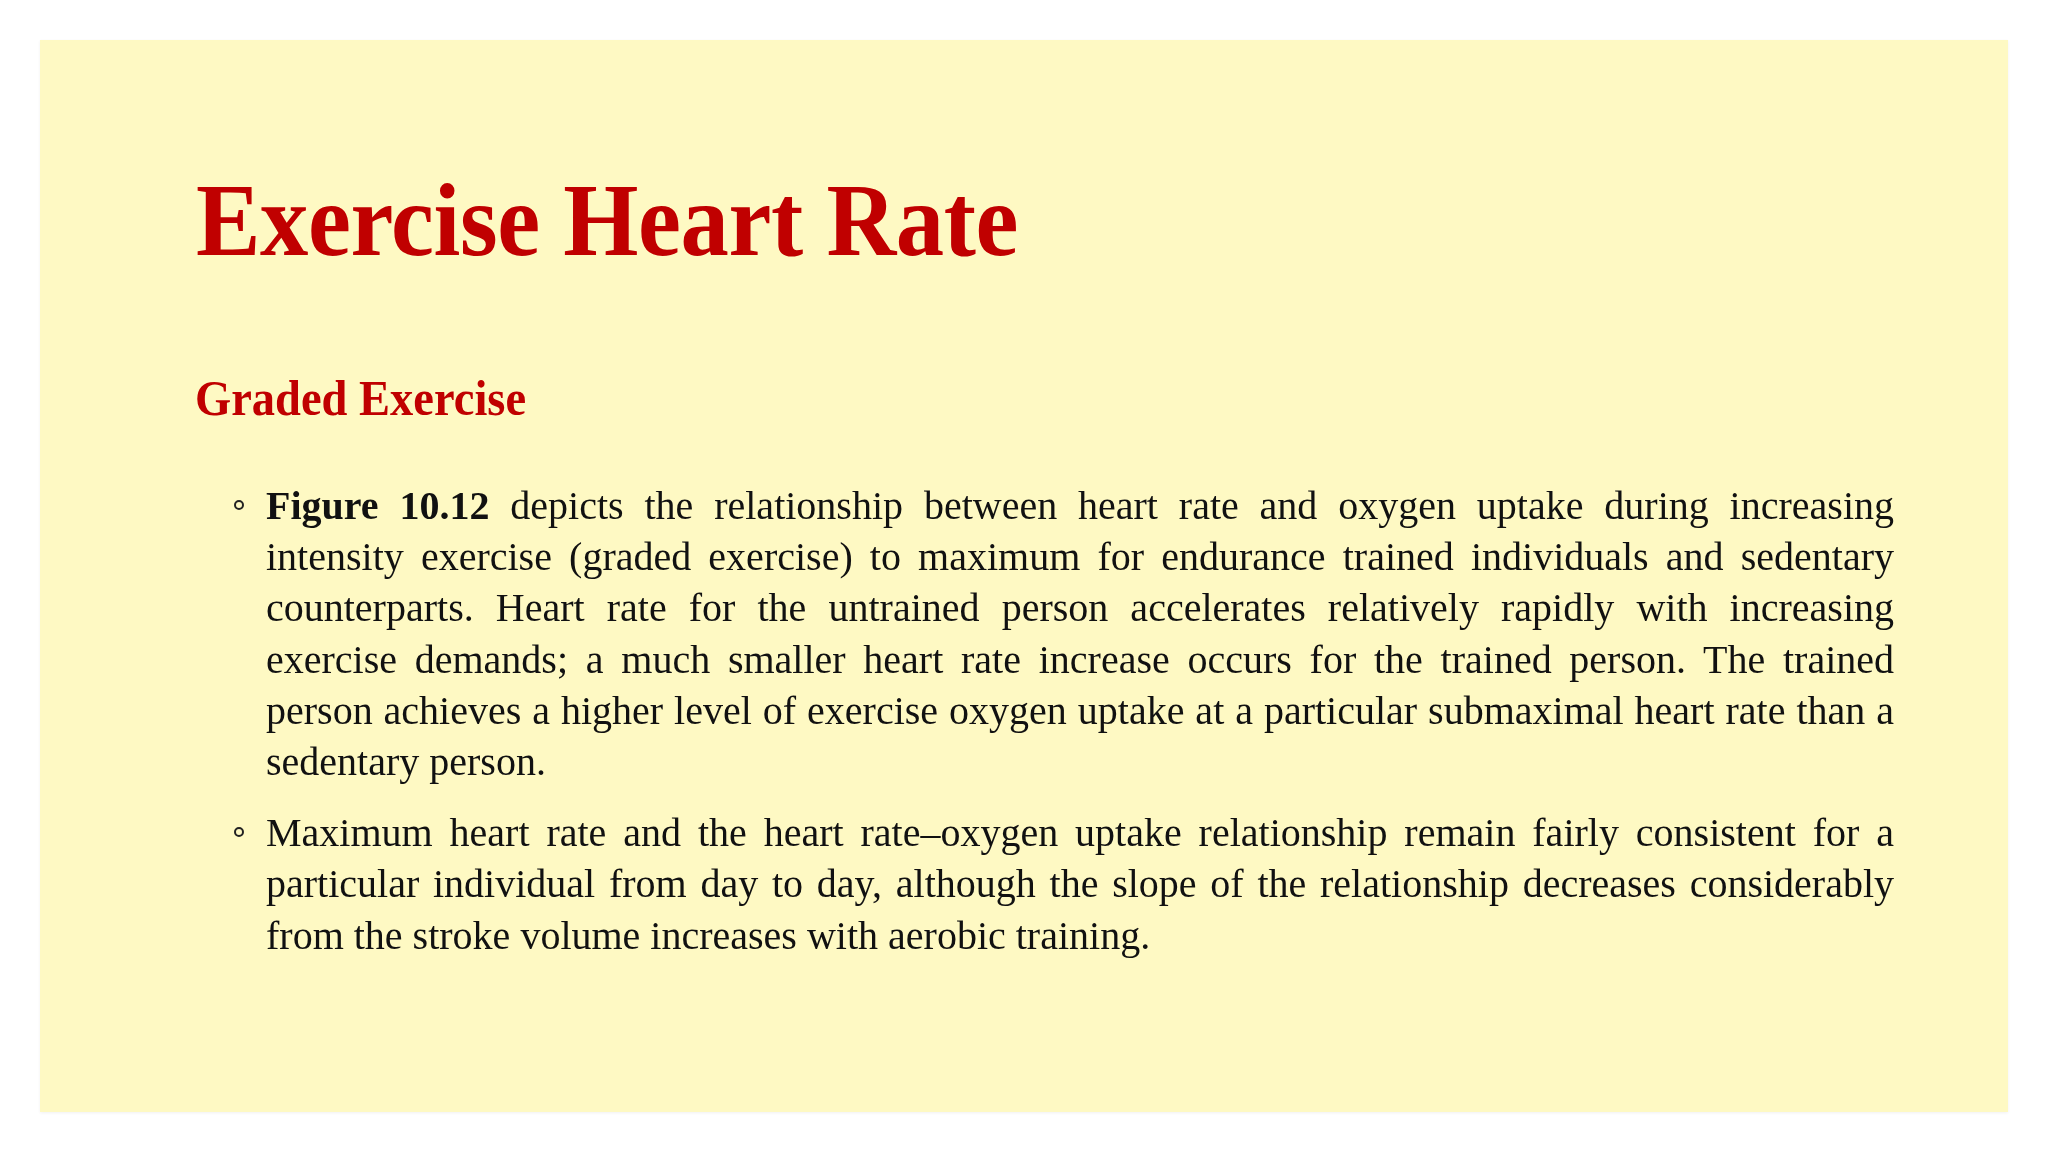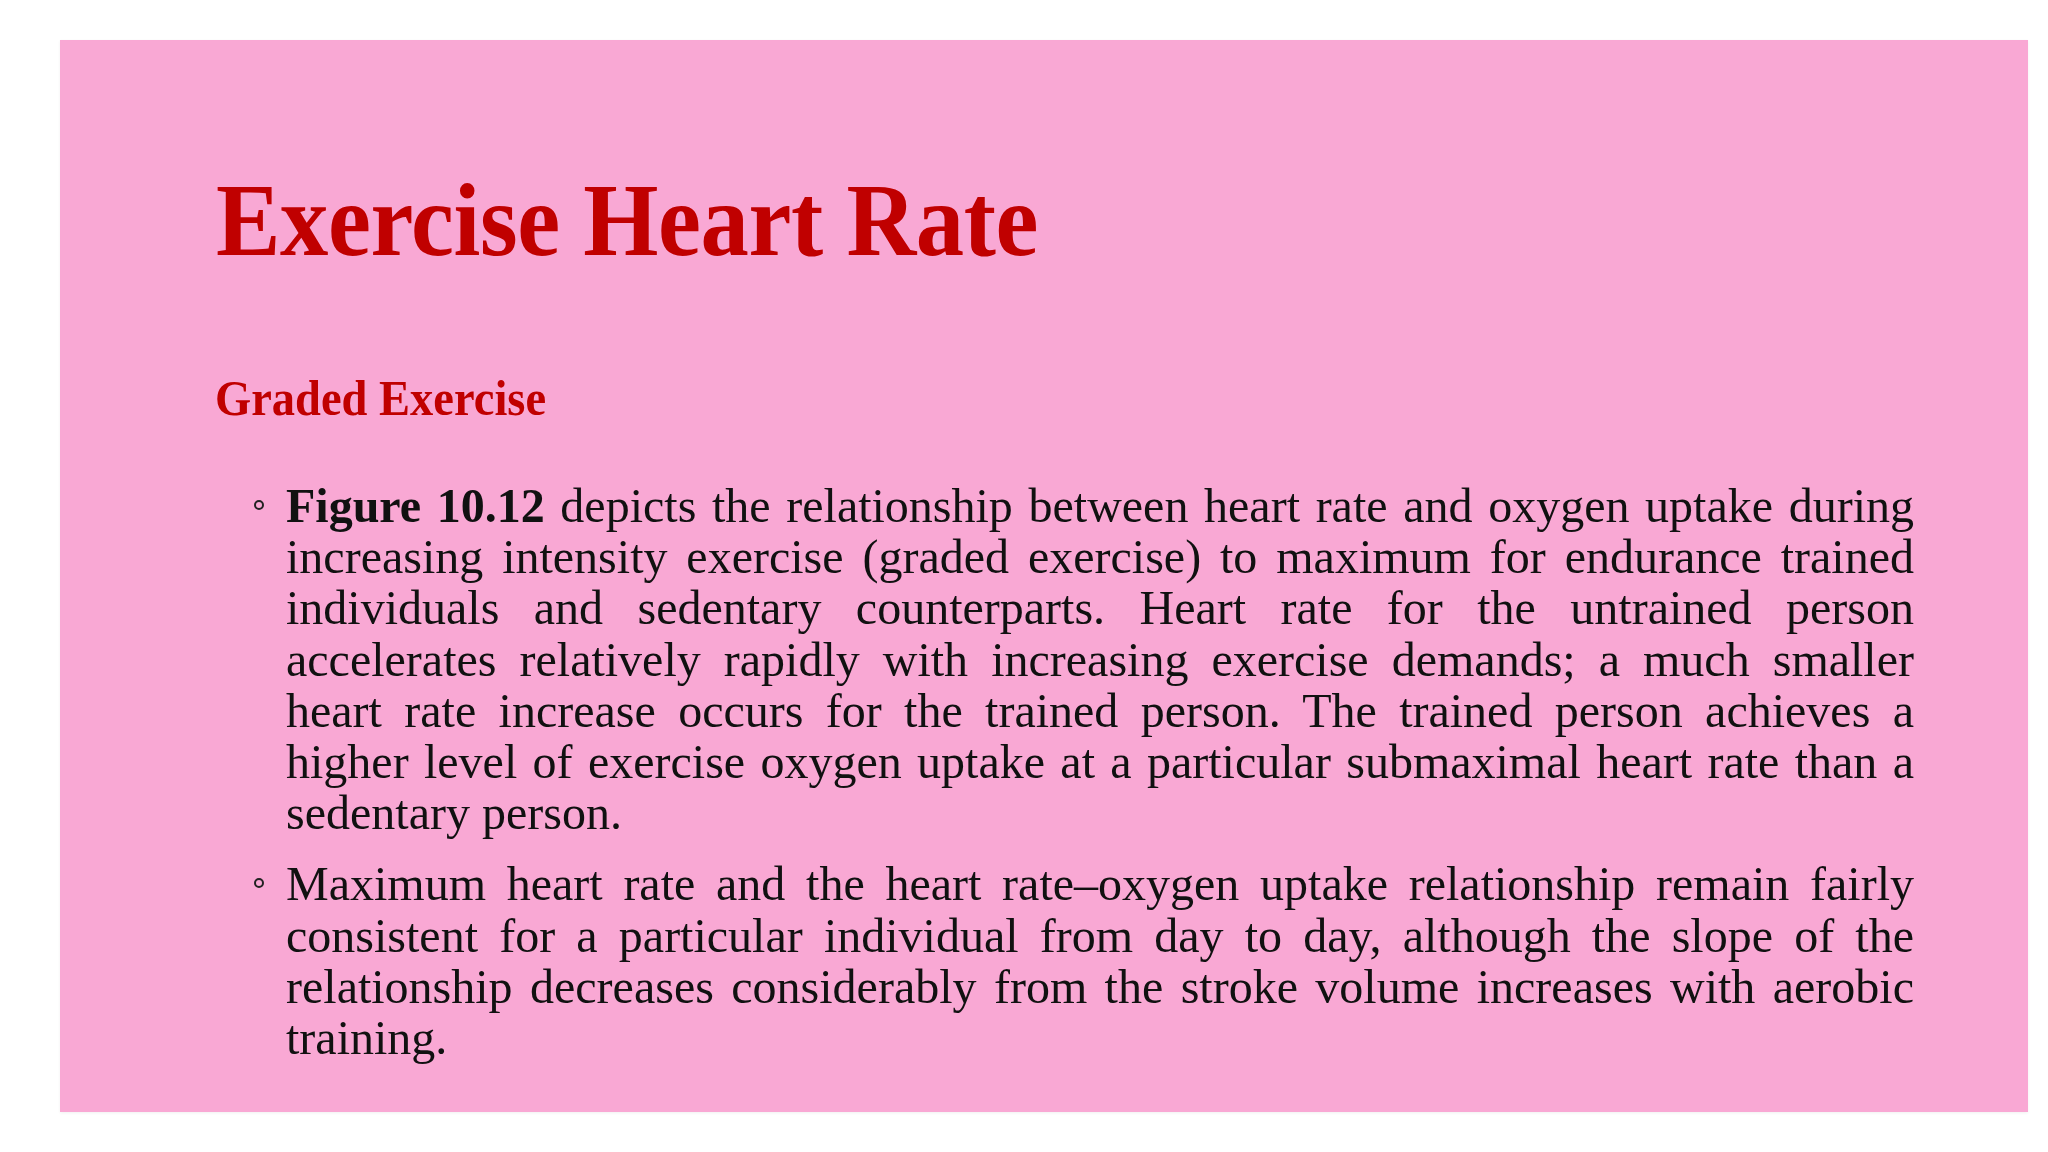--- a/index.html
+++ b/index.html
@@ -9,23 +9,22 @@
       height: 1152px;
       background: #ffffff;
       overflow: hidden;
     }
     .slide {
       position: absolute;
       left: 40px;
       top: 40px;
       width: 1968px;
       height: 1072px;
-      background: #f9a8d4;
+      background: #fef9c3;
       box-shadow: 0 1px 3px rgba(0,0,0,0.06);
-      margin-left: 20px;
     }
     .title {
       position: absolute;
       left: 156px;
       top: 120px;
       margin: 0;
       font-family: "Liberation Serif", "DejaVu Serif", serif;
       font-weight: bold;
       font-size: 104px;
       line-height: 120px;
@@ -51,21 +50,21 @@
     }
     .bullets {
       position: absolute;
       left: 186px;
       top: 440px;
       width: 1668px;
       margin: 0;
       padding: 0;
       list-style: none;
       font-family: "Liberation Serif", "DejaVu Serif", serif;
-      font-size: 48px;
+      font-size: 40px;
       line-height: 51.2px;
       color: #111111;
     }
     .bullet-item {
       position: relative;
       padding-left: 40px;
       text-align: justify;
       text-align-last: left;
     }
     .bullet-item + .bullet-item {

